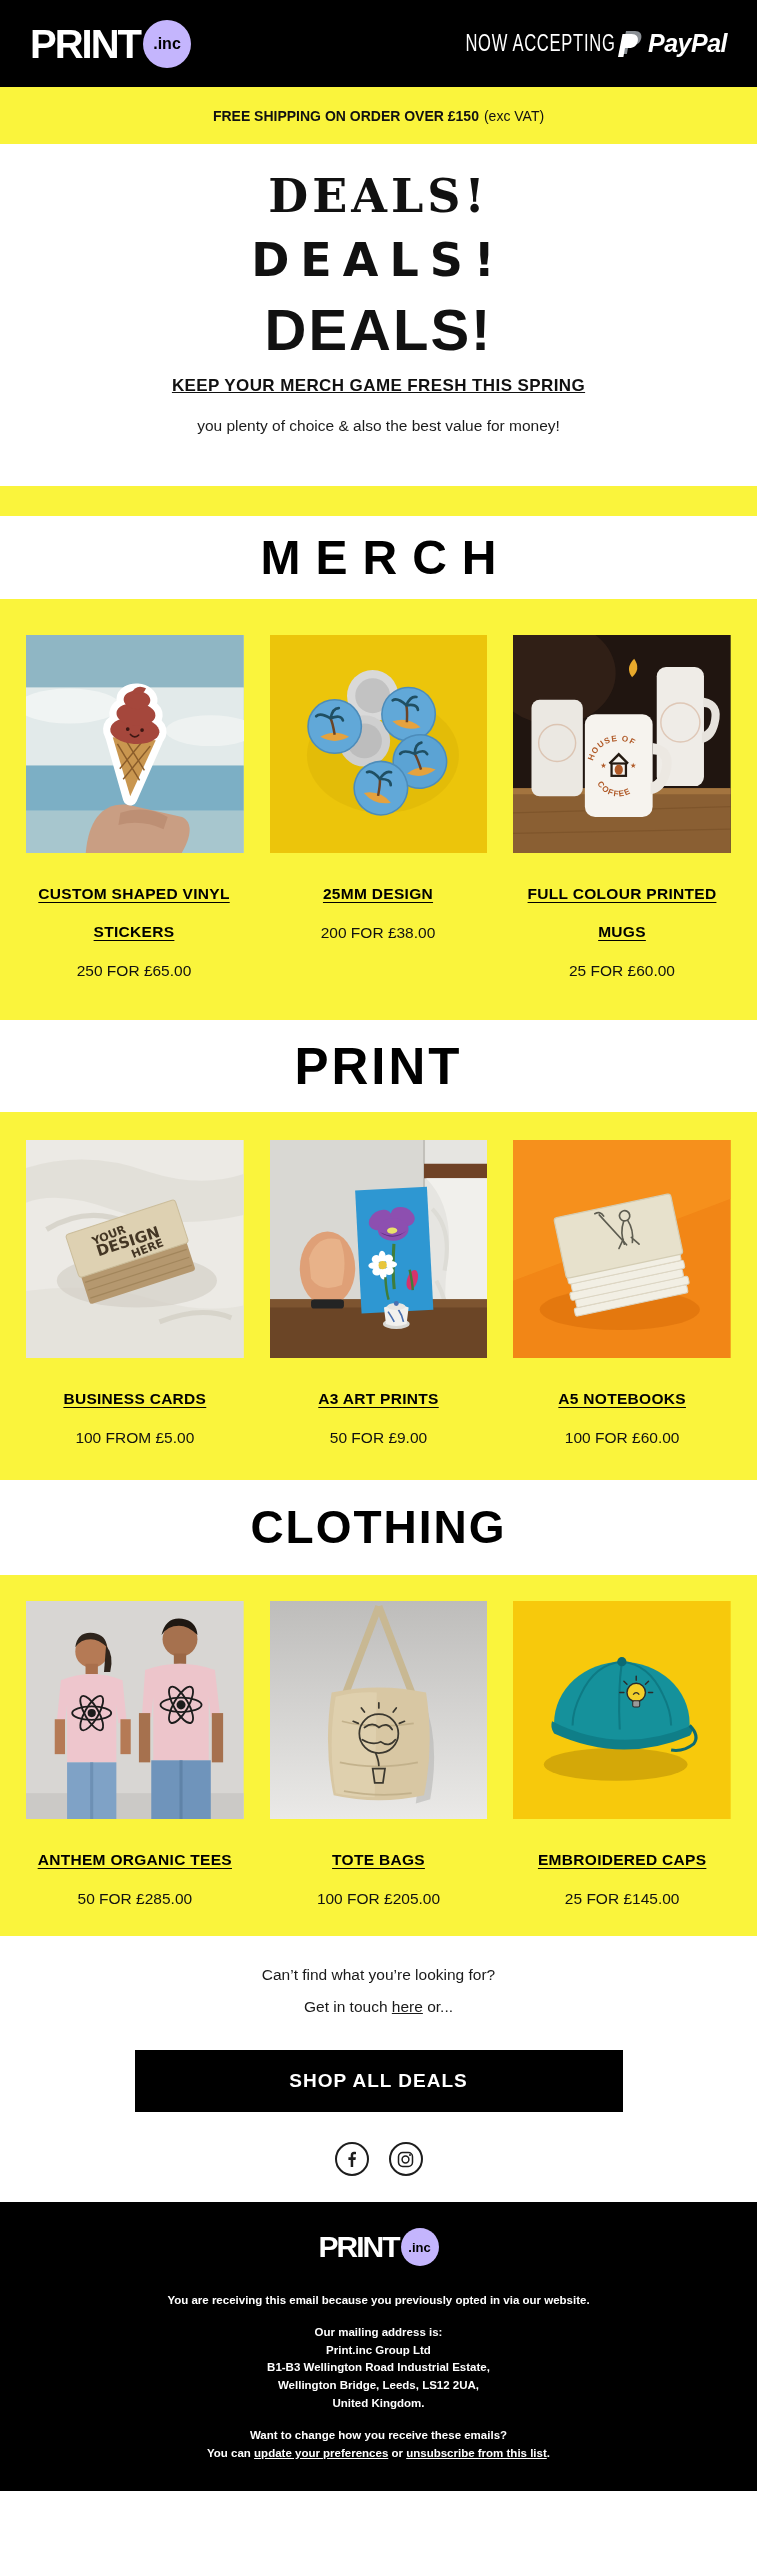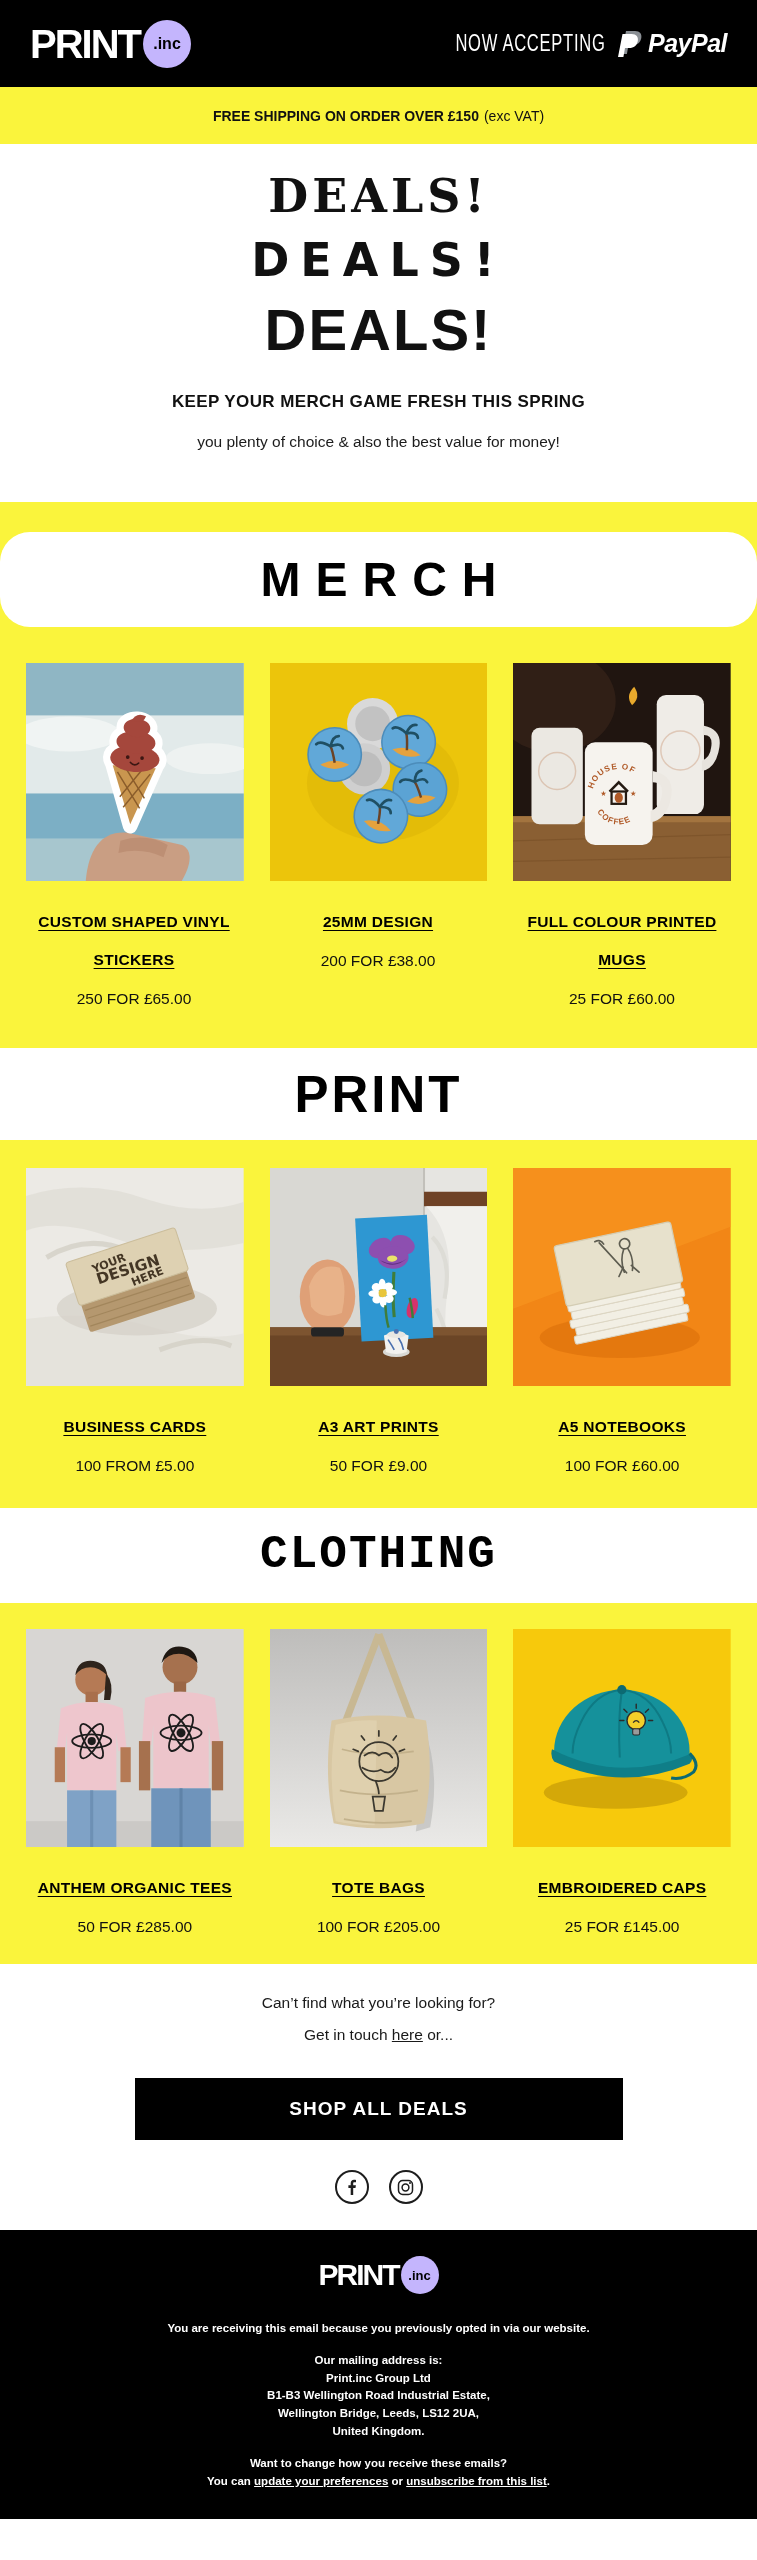--- a/index.html
+++ b/index.html
@@ -9,48 +9,48 @@
   }
   *{box-sizing:border-box;}
   body{margin:0;background:#ffffff;font-family:"Liberation Sans",sans-serif;color:var(--ink);}
   .email{width:757px;margin:0 auto;background:#fff;}
 
   
   .header{background:var(--black);height:87px;display:flex;align-items:center;justify-content:space-between;padding:0 30px;}
   .logo{display:flex;align-items:center;gap:3px;}
   .logo-text{color:#fff;font-weight:900;font-size:40px;letter-spacing:-2px;line-height:1;}
   .logo-circle{width:48px;height:48px;border-radius:50%;background:#c4b5fd;color:#000;display:flex;align-items:center;justify-content:center;font-weight:800;font-size:16px;}
-  .accepting{display:flex;align-items:center;gap:10px;}
+  .accepting{display:flex;align-items:center;}
   .accepting-text{color:#fff;font-size:23px;font-weight:500;letter-spacing:1px;transform:scaleX(.72);transform-origin:right center;white-space:nowrap;}
   .paypal{display:flex;align-items:center;gap:5px;}
   .paypal-word{color:#fff;font-weight:800;font-style:italic;font-size:25px;letter-spacing:-.5px;}
 
   
   .shipping{background:var(--yellow);height:57px;display:flex;align-items:center;justify-content:center;gap:5px;font-size:14px;}
   .shipping .strong{font-weight:800;}
 
   
   .hero{padding:26px 20px 42px;text-align:center;}
   .deals-1{margin:0 0 10px;font-family:"DejaVu Serif",serif;font-weight:700;font-size:46px;letter-spacing:4px;line-height:1.15;}
   .deals-2{margin:0 0 10px;font-family:"DejaVu Sans",sans-serif;font-weight:800;font-size:46px;letter-spacing:11px;line-height:1.2;}
   .deals-3{margin:0;font-weight:900;font-size:58px;letter-spacing:2px;line-height:1.1;}
-  .hero-sub{margin-top:30px;font-size:17px;font-weight:800;letter-spacing:.4px;}
+  .hero-sub{margin-top:14px;font-size:17px;font-weight:800;letter-spacing:.4px;text-decoration:underline;}
   .hero-body{margin-top:12px;font-size:15.5px;line-height:2.35;color:#1c1c1c;}
 
   
   .section{background:var(--yellow);}
   .section.first{padding-top:30px;}
   .band-white{background:#fff;display:flex;align-items:center;justify-content:center;}
-  .band-merch{height:95px;border-radius:30px;}
+  .band-merch{height:83px;}
   .band-print{height:92px;}
   .band-clothing{height:95px;}
   .title{margin:0;color:#000;}
   .title-merch{font-size:48px;font-weight:800;letter-spacing:15px;padding-left:15px;}
   .title-print{font-size:51px;font-weight:900;letter-spacing:3px;}
-  .title-clothing{font-family:Liberation Mono, monospace;font-size:46px;font-weight:700;letter-spacing:2px;}
+  .title-clothing{font-family:Liberation Sans, sans-serif;font-size:46px;font-weight:700;letter-spacing:2px;}
   .grid{display:grid;grid-template-columns:repeat(3,1fr);gap:26px;padding-left:26px;padding-right:26px;}
   .imgs-merch{padding-top:36px;}
   .imgs-print{padding-top:28px;}
   .imgs-clothing{padding-top:26px;}
   figure{margin:0;}
   figure svg{display:block;width:100%;height:218px;}
   .labels{padding-top:22px;text-align:center;}
   .labels-merch{padding-bottom:38px;padding-left:25px;}
   .labels-print{padding-bottom:30px;}
   .labels-clothing{padding-bottom:26px;}

